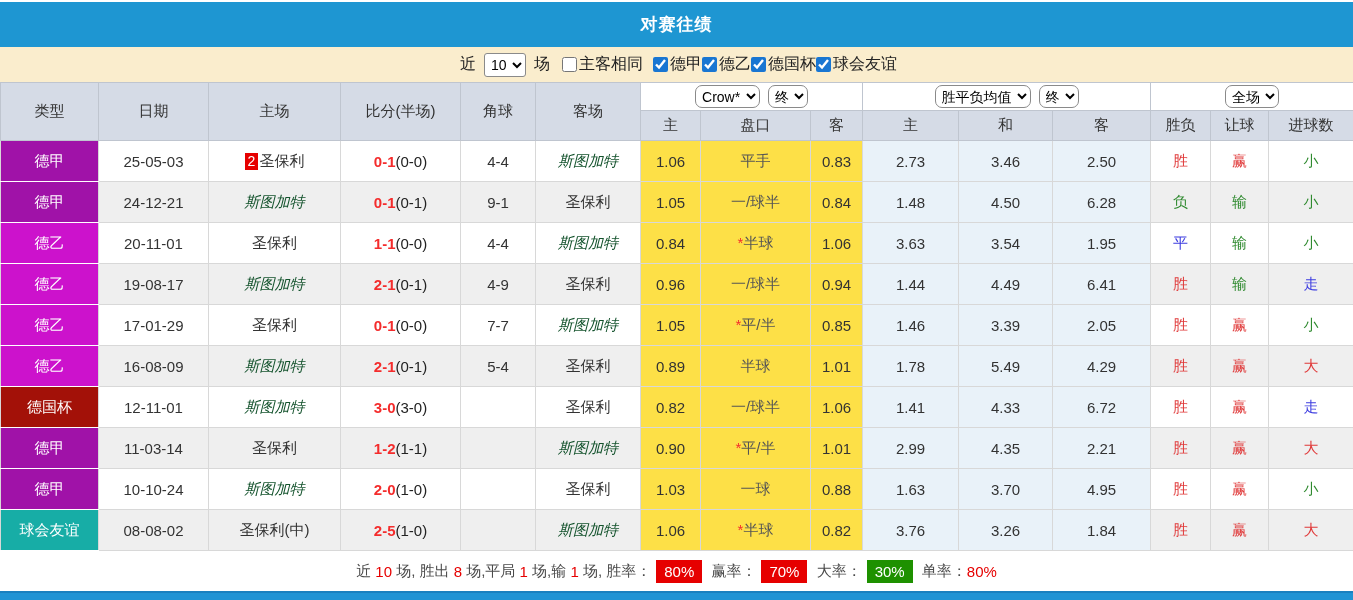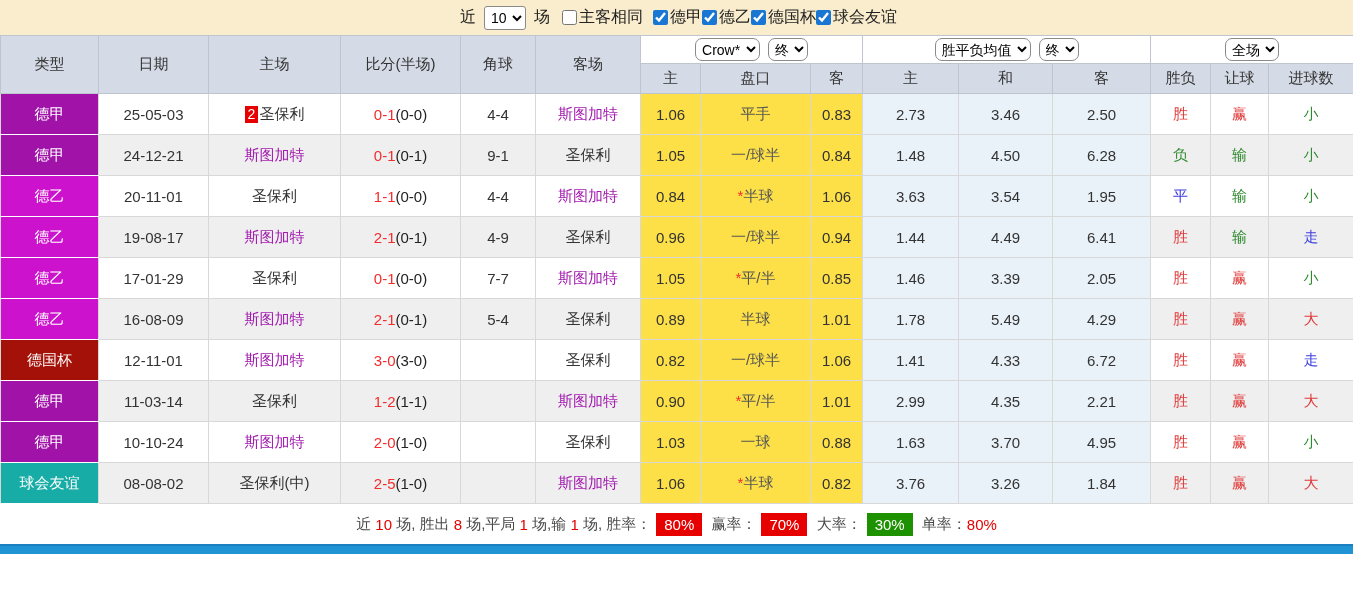--- a/index.html
+++ b/index.html
@@ -44,26 +44,26 @@
     background:#fff; color:#000; padding:0 2px; margin:0 4px;
   }
 
   tbody tr { height:41px; }
   tbody td { border:1px solid #D8D8D8; text-align:center; padding:0; background:#fff; }
   tbody tr:nth-child(even) td { background:#EFEFEF; }
   tbody td.c-type { color:#fff; border-bottom-color:#fff; border-top-color:#fff; }
   tbody tr td.c-odd { background:#fde047; }
   tbody tr td.c-avg { background:#E9F2F9; }
 
-  .team-green { color:#a21caf; }
+  .team-green { color:#14532d;font-style:italic; }
   .team-dark  { color:#333; }
   .t-red   { color:#E03A3A; }
   .t-green { color:#2F8A2F; }
   .t-blue  { color:#3B3BE0; }
-  .ft { color:#F42C2C; }
+  .ft { color:#F42C2C;font-weight:bold; }
   .ht { color:#222;text-align:center; }
   .star { color:#F42C2C; }
   .pan-txt { color:#555; }
   .badge {
     background:#E60000; color:#fff; display:inline-block; padding:0 3px; margin-right:1px;
     font-size:14px; line-height:17px;
   }
 
   
   .footer {
@@ -74,20 +74,23 @@
   .badge-red   { background:#E60000; color:#fff; padding:3px 8px; margin:0 5px; }
   .badge-green { background:#1E9100; color:#fff; padding:3px 8px; margin:0 5px; }
 
   .bottom-bar { height:10px; background:#2093D4; border-top:2px solid #1A80BF; }
 </style>
 </head>
 <body>
 
 <div class="page">
 
+  <div class="top-bar">
+    <span>对赛往绩</span>
+  </div>
 
   <div class="filter-bar">
     <span class="lbl">近</span>
     <select>
       <option>10</option>
     </select>
     <span class="lbl">场</span>
     <label class="cb-group cb-same">
       <input type="checkbox" id="same-venue-cb" style="">
       <span>主客相同</span>

